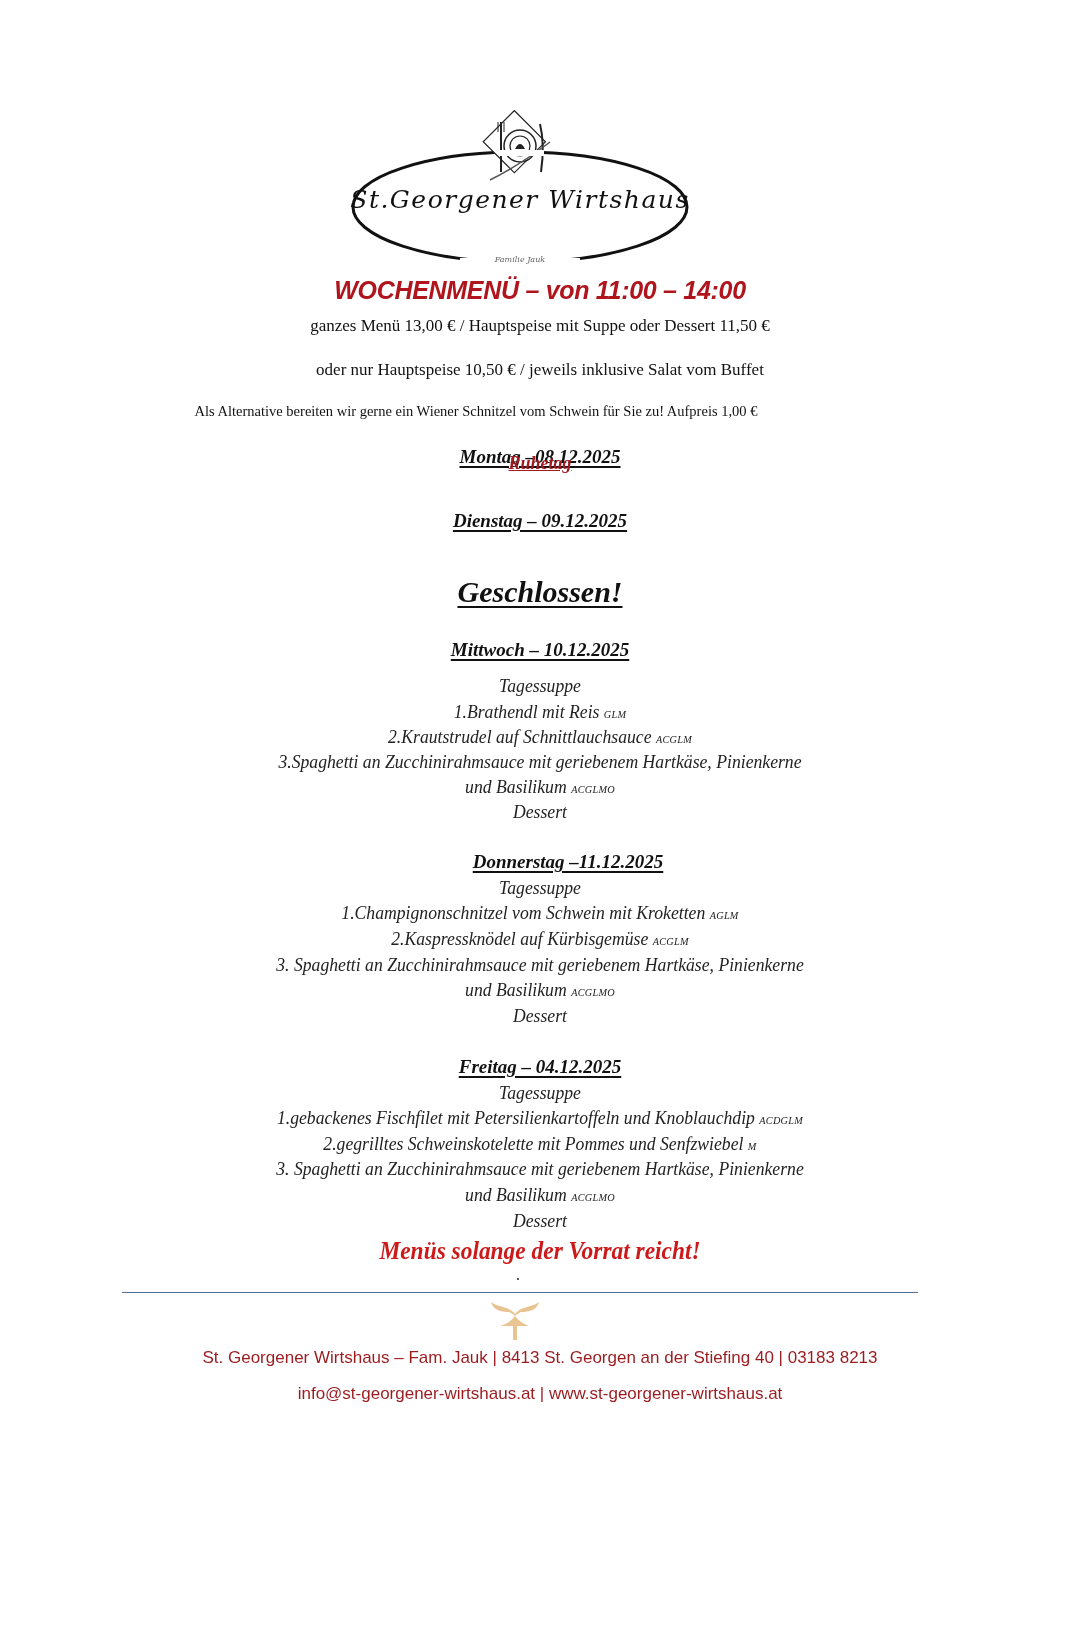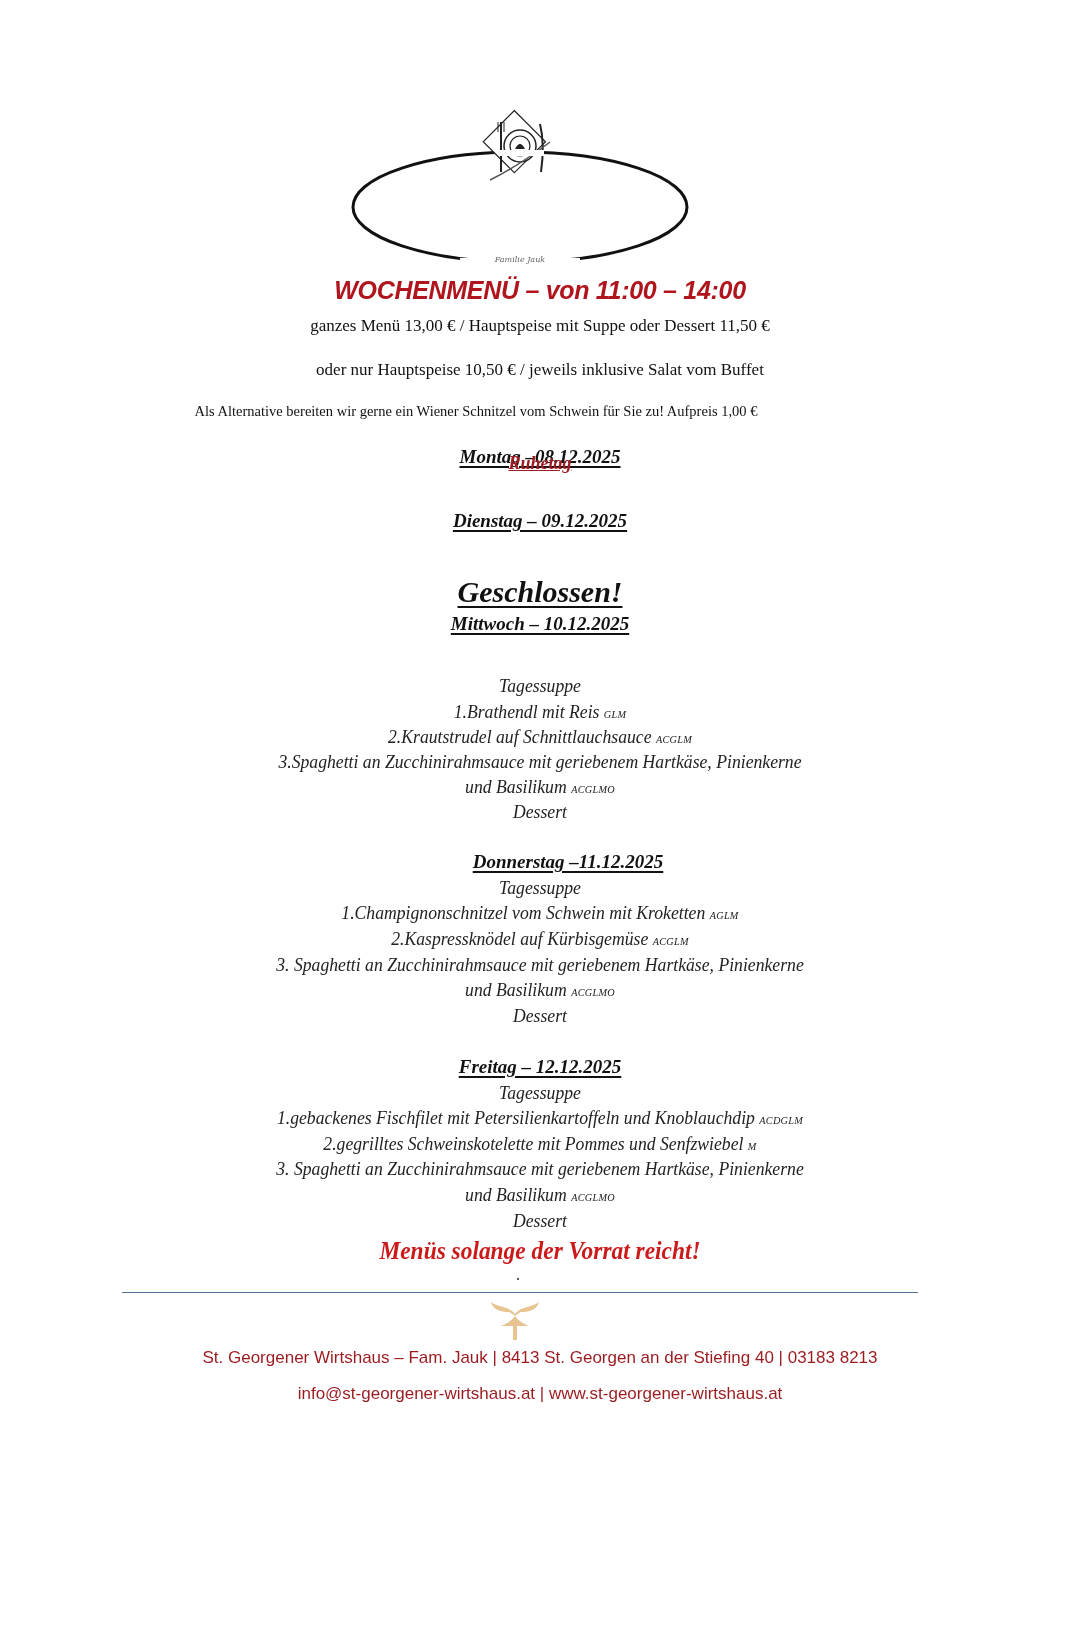--- a/index.html
+++ b/index.html
@@ -36,51 +36,52 @@
     <line x1="158" y1="12" x2="158" y2="22" stroke="#222" stroke-width="1"></line>
     <line x1="164" y1="12" x2="164" y2="22" stroke="#222" stroke-width="1"></line>
 
     <path d="M200 14 q5 20 1 48" fill="none" stroke="#222" stroke-width="2"></path>
 
     <path d="M150 70 q30 -15 60 -38" fill="none" stroke="#555" stroke-width="1.5"></path>
 
     <rect x="160" y="40" width="44" height="6" fill="#fff"></rect>
     <rect x="120" y="148" width="120" height="8" fill="#fff"></rect>
   </svg>
+  <div style="position:absolute;left:0;top:75px;width:360px;text-align:center;font-family:'DejaVu Serif',serif;font-style:italic;font-size:25px;letter-spacing:1.5px;color:#111;">St.Georgener Wirtshaus</div>
   <div style="position:absolute;left:0;top:145px;width:360px;text-align:center;font-family:'DejaVu Serif',serif;font-style:italic;font-size:8px;color:#666;">Familie Jauk</div>
 </div>
 
 <div class="abs title">WOCHENMENÜ – von 11:00 – 14:00</div>
 <div class="abs price" style="top:316px;">ganzes Menü 13,00 € /   Hauptspeise mit Suppe oder Dessert 11,50 €</div>
 <div class="abs price" style="top:360px;">oder nur Hauptspeise 10,50 € / jeweils inklusive Salat vom Buffet</div>
 <div class="abs alt" style="top:403px;left:-64px;">Als Alternative bereiten wir gerne ein Wiener Schnitzel vom Schwein für Sie zu! Aufpreis 1,00 €</div>
 
 <div class="abs dayhead" style="top:446px;">Montag –08.12.2025</div>
 <div class="abs ruhe" style="top:453px;text-decoration:underline;">Ruhetag</div>
 
 <div class="abs dayhead" style="top:510px;">Dienstag – 09.12.2025</div>
 <div class="abs closed" style="top:575px;">Geschlossen!</div>
 
-<div class="abs dayhead" style="top:613px;">Mittwoch – 10.12.2025</div>
+<div class="abs dayhead" style="top:639px;">Mittwoch – 10.12.2025</div>
 <div class="abs item" style="top:675px;">Tagessuppe</div>
 <div class="abs item" style="top:701px;"><span>1.Brathendl mit Reis</span> <span class="allergen">GLM</span></div>
 <div class="abs item" style="top:726px;"><span>2.Krautstrudel auf Schnittlauchsauce</span> <span class="allergen">ACGLM</span></div>
 <div class="abs item" style="top:751px;"><span>3.Spaghetti an Zucchinirahmsauce mit geriebenem Hartkäse, Pinienkerne</span></div>
 <div class="abs item" style="top:776px;"><span>und Basilikum</span> <span class="allergen">ACGLMO</span></div>
 <div class="abs item" style="top:801px;">Dessert</div>
 
 <div class="abs dayhead" style="top:851px;padding-left:28px;">Donnerstag –11.12.2025</div>
 <div class="abs item" style="top:877px;">Tagessuppe</div>
 <div class="abs item" style="top:902px;"><span>1.Champignonschnitzel vom Schwein mit Kroketten</span> <span class="allergen">AGLM</span></div>
 <div class="abs item" style="top:928px;"><span>2.Kaspressknödel auf Kürbisgemüse</span> <span class="allergen">ACGLM</span></div>
 <div class="abs item" style="top:954px;"><span>3. Spaghetti an Zucchinirahmsauce mit geriebenem Hartkäse, Pinienkerne</span></div>
 <div class="abs item" style="top:979px;"><span>und Basilikum</span> <span class="allergen">ACGLMO</span></div>
 <div class="abs item" style="top:1005px;">Dessert</div>
 
-<div class="abs dayhead" style="top:1056px;">Freitag – 12.12.2025</div>
+<div class="abs dayhead" style="top:1056px;">Freitag – 04.12.2025</div>
 <div class="abs item" style="top:1082px;">Tagessuppe</div>
 <div class="abs item" style="top:1107px;"><span>1.gebackenes Fischfilet mit Petersilienkartoffeln und Knoblauchdip</span> <span class="allergen">ACDGLM</span></div>
 <div class="abs item" style="top:1133px;"><span>2.gegrilltes Schweinskotelette mit Pommes und Senfzwiebel</span> <span class="allergen">M</span></div>
 <div class="abs item" style="top:1158px;"><span>3. Spaghetti an Zucchinirahmsauce mit geriebenem Hartkäse, Pinienkerne</span></div>
 <div class="abs item" style="top:1184px;"><span>und Basilikum</span> <span class="allergen">ACGLMO</span></div>
 <div class="abs item" style="top:1210px;">Dessert</div>
 
 <div class="abs vorrat" style="top:1236px;">Menüs solange der Vorrat reicht!</div>
 
 <div class="dot"></div>

